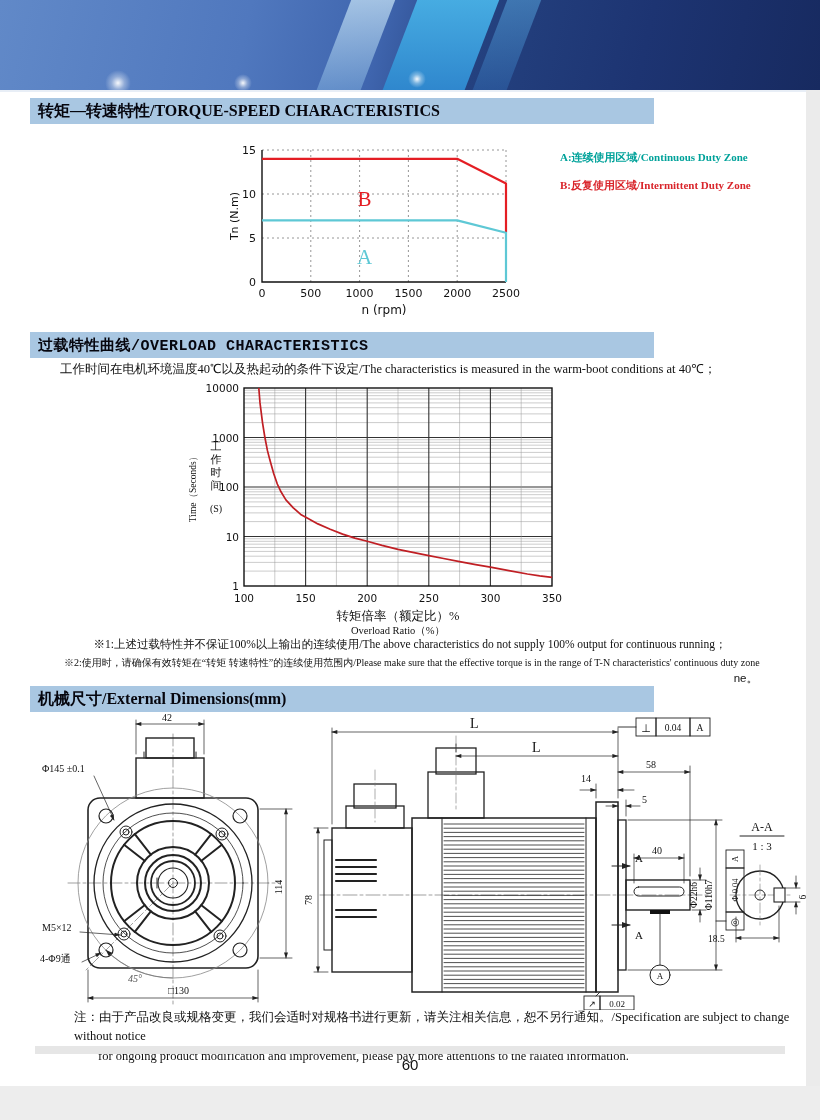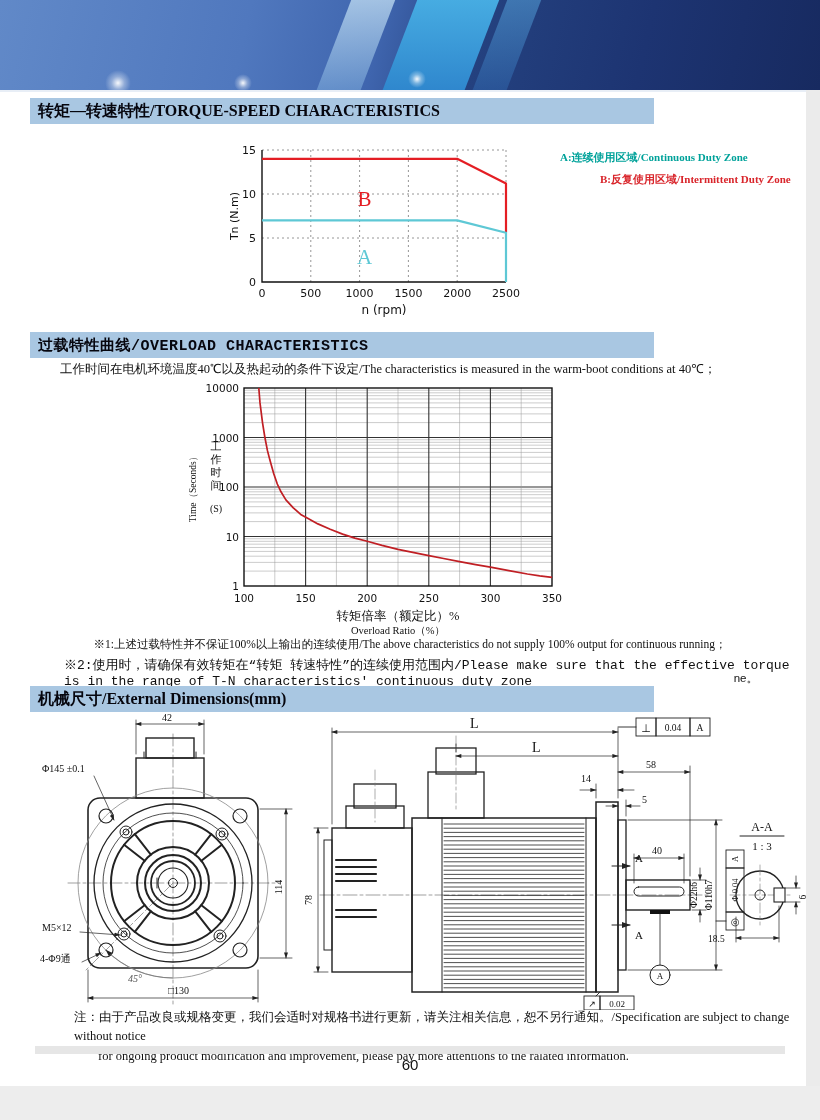--- a/index.html
+++ b/index.html
@@ -18,22 +18,22 @@
   
   .sec-h{position:absolute;left:30px;width:624px;height:26px;background:#a9c7e2;
          display:flex;align-items:center;padding-left:8px;box-sizing:border-box;
          font-family:"Liberation Serif",serif;font-weight:bold;font-size:16px;color:#06060e;}
   .sec-h.mono{font-family:"Liberation Mono",monospace;font-size:15px;letter-spacing:.5px;}
   
   .subtitle{position:absolute;left:60px;top:360px;width:720px;font-size:12.5px;
             font-family:"Liberation Serif",serif;color:#101010;}
   .note1{position:absolute;left:0;top:637px;width:820px;text-align:center;font-size:11.5px;
          font-family:"Liberation Serif",serif;color:#101010;}
-  .note2{position:absolute;left:64px;top:656px;width:740px;font-size:13px;
-         font-family:Liberation Mono, monospace;color:#101010;}
+  .note2{position:absolute;left:64px;top:656px;width:740px;font-size:10px;
+         font-family:Liberation Serif, serif;color:#101010;}
   .note2-tail{position:absolute;right:62px;top:671px;font-size:11.5px;font-family:Liberation Sans, sans-serif;}
   .legend-line{position:absolute;font-family:"Liberation Serif",serif;font-weight:bold;font-size:11px;}
   .footer-note{position:absolute;left:38px;top:1008px;width:750px;font-size:12.5px;
                font-family:"Liberation Serif",serif;color:#101010;line-height:1.55;margin-left:36px;}
   .footer-note .l2{padding-left:24px;display:block;}
   .gray-band1{position:absolute;left:35px;top:1046px;width:750px;height:8px;background:#e6e6e6;}
   .gray-band2{position:absolute;left:0;top:1086px;width:820px;height:34px;background:#ededed;}
   .right-strip{position:absolute;right:0;top:90px;width:14px;height:996px;background:#ebebeb;}
   .page-num{position:absolute;left:0;top:1056px;width:820px;text-align:center;font-size:15px;color:#111;}
   svg text{font-family:"Liberation Serif",serif;}
@@ -77,21 +77,21 @@
     <path d="M 34 10 L 34 142 L 278 142" stroke="#111" stroke-width="1.4" fill="none"></path>
     <polyline points="34,18.799999999999997 229.20000000000002,18.799999999999997 278,43.44000000000001 278,92.72" stroke="#e41e24" stroke-width="2.2" fill="none" stroke-linejoin="round"></polyline>
     <polyline points="34,80.4 229.20000000000002,80.4 278,92.72 278,142" stroke="#5ec8d5" stroke-width="2.2" fill="none" stroke-linejoin="round"></polyline>
     <text x="136.48" y="66.32" text-anchor="middle" font-size="21" fill="#e41e24" font-family="Liberation Sans, sans-serif">B</text>
     <text x="136.48" y="123.52" text-anchor="middle" font-size="21" fill="#5ec8d5" font-family="Liberation Sans, sans-serif">A</text>
     <text x="156" y="174" text-anchor="middle" font-size="12" fill="#111" class="axis-num">n (rpm)</text>
     <text x="10" y="76" text-anchor="middle" font-size="11" fill="#111" class="axis-num" transform="rotate(-90 10 76)">Tn (N.m)</text>
   </svg>
 
 <div class="legend-line" id="legend-a" style="left: 560px; top: 150px; color: rgb(0, 162, 154);">A:连续使用区域/Continuous Duty Zone</div>
-<div class="legend-line" id="legend-b" style="left: 560px; top: 172px; color: rgb(217, 37, 43); margin-left: 40px;">B:反复使用区域/Intermittent Duty Zone</div>
+<div class="legend-line" id="legend-b" style="left: 560px; top: 178px; color: rgb(217, 37, 43);">B:反复使用区域/Intermittent Duty Zone</div>
 
 <div class="sec-h mono" style="top:332px">
   <span>过载特性曲线/OVERLOAD CHARACTERISTICS</span>
 </div>
 <div class="subtitle">工作时间在电机环境温度40℃以及热起动的条件下设定/The characteristics is measured in the warm-boot conditions at 40℃；</div>
 
 <svg id="ol-chart" style="position:absolute;left:180px;top:380px" width="390" height="256" viewBox="0 0 390 256">
     <line x1="64" y1="191.09901521463294" x2="372" y2="191.09901521463294" stroke="#999" stroke-width="0.5"></line>
     <line x1="64" y1="182.38249789137672" x2="372" y2="182.38249789137672" stroke="#999" stroke-width="0.5"></line>
     <line x1="64" y1="176.19803042926586" x2="372" y2="176.19803042926586" stroke="#999" stroke-width="0.5"></line>

